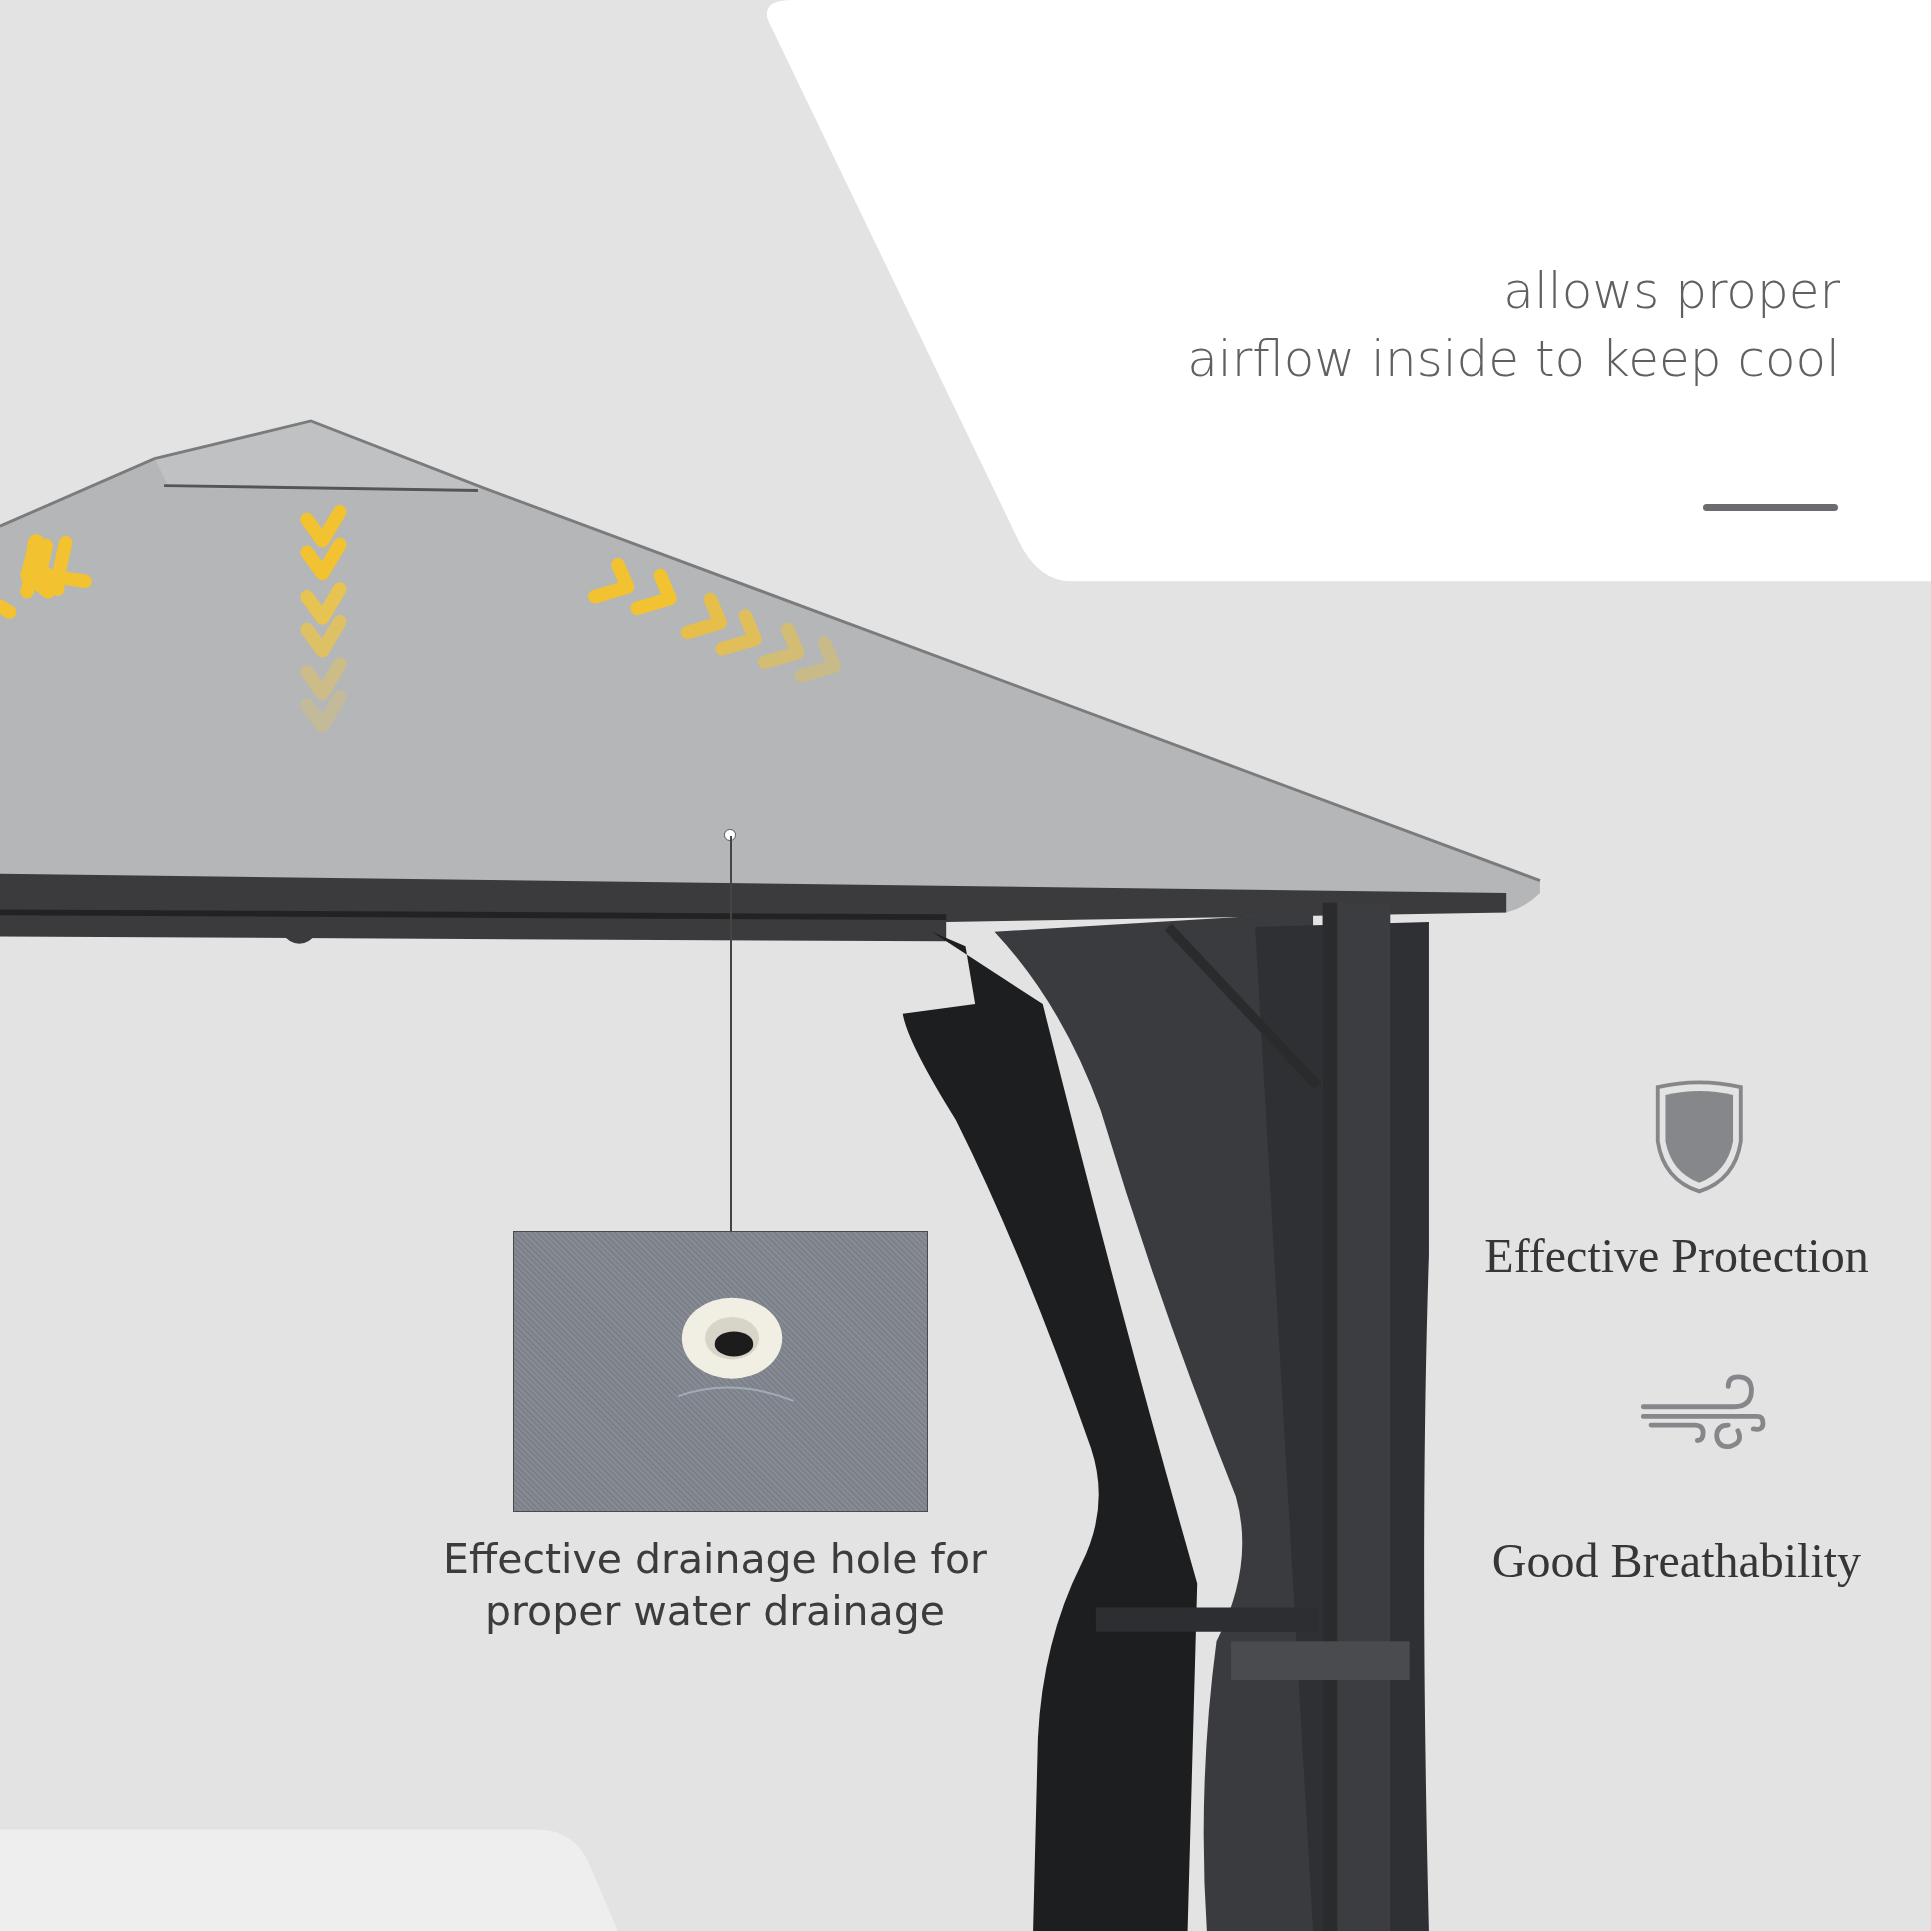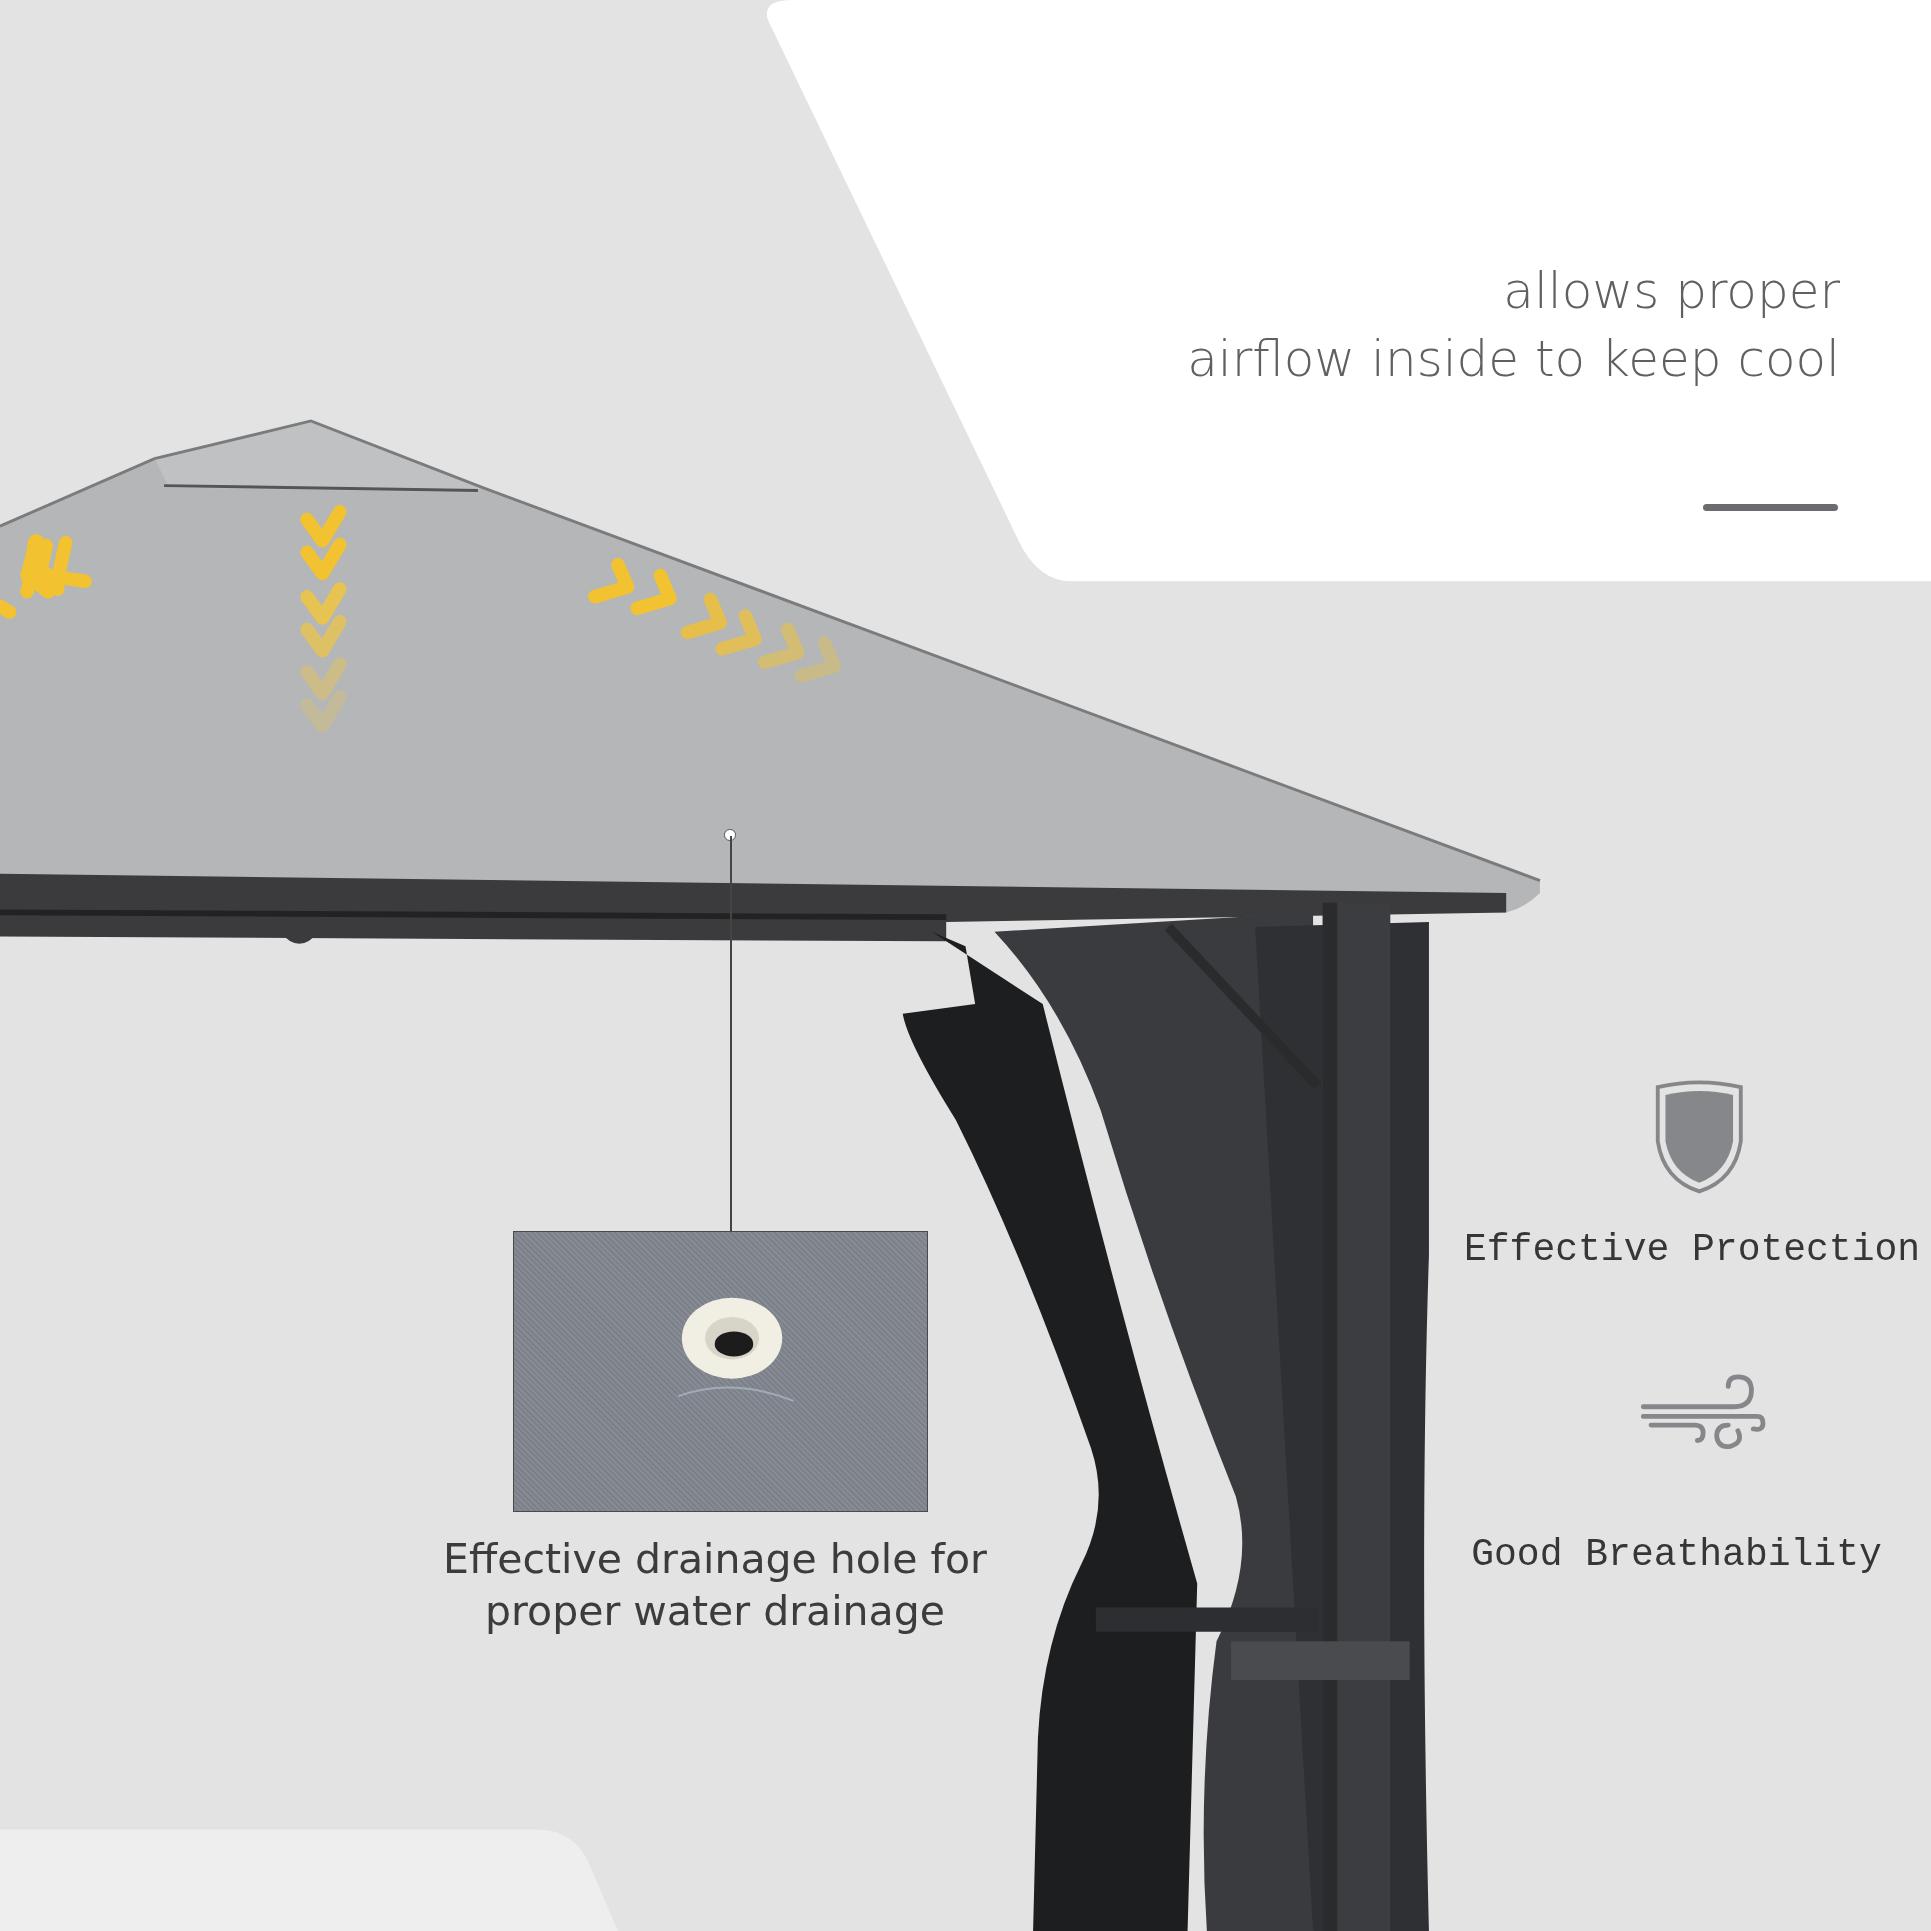--- a/index.html
+++ b/index.html
@@ -10,21 +10,21 @@
   .title { position:absolute; right:64px; top:114px; font-size:85px; font-weight:bold; color:#2e2e2e; letter-spacing:-1px; white-space:nowrap; }
   .subtitle { position:absolute; right:91px; text-align:right; font-size:50px; color:#606060; white-space:nowrap; font-family:"DejaVu Sans", sans-serif; font-weight:300; }
   .sub1 { top:262px; }
   .sub2 { top:330px; }
   .accent-bar { position:absolute; left:1703px; top:504px; width:135px; height:6.8px; border-radius:3.9px; background:#6b6b70; }
   .inset { position:absolute; left:513px; top:1231px; width:415px; height:281px; border:1.9px solid #4a4a4a; box-sizing:border-box;
            background: repeating-linear-gradient(45deg, #868b94 0 1.9px, #7c8189 1.9px 3.9px); }
   .callout-line { position:absolute; left:730px; top:836px; width:1.9px; height:396px; background:#444; }
   .callout-dot { position:absolute; left:724px; top:829px; width:11.6px; height:11.6px; border-radius:50%; background:#fff; border:1.9px solid #555; box-sizing:border-box; }
   .caption { position:absolute; left:406px; width:618px; text-align:center; font-size:41px; color:#3c3c3c; font-family:"DejaVu Sans", sans-serif; line-height:52px; }
-  .feat-label { position:absolute; width:425px; left:1464px; text-align:center; font-size:38px; color:#363636; font-family:Liberation Mono, monospace; white-space:nowrap; }
+  .feat-label { position:absolute; width:425px; left:1464px; text-align:center; font-size:48px; color:#363636; font-family:Liberation Serif, serif; white-space:nowrap; }
 </style>
 </head>
 <body>
 
 <div id="scene">
   <svg class="abs" width="1931" height="1931" viewBox="0 0 2000 2000">
     <defs>
       <linearGradient id="fadeV" x1="0" y1="0" x2="0" y2="1">
         <stop offset="0" stop-color="#f2c230" stop-opacity="1"></stop>
         <stop offset="1" stop-color="#f2c230" stop-opacity="0.15"></stop>

